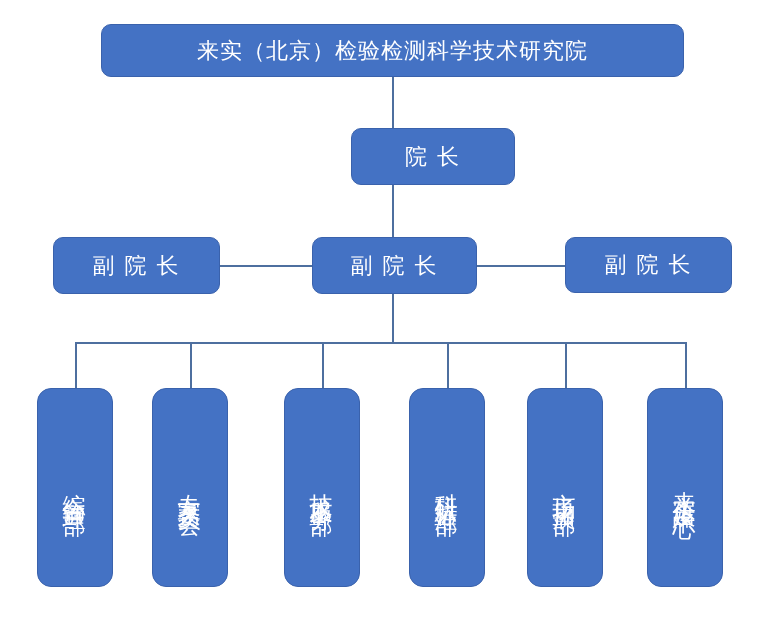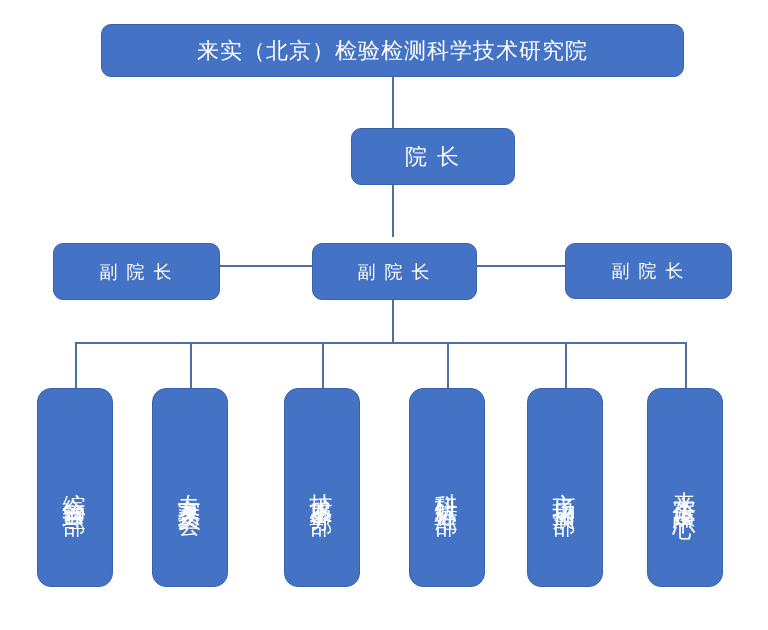--- a/index.html
+++ b/index.html
@@ -21,21 +21,21 @@
     border:1.5px solid var(--box-border);
     border-radius:10px;
     color:var(--text);
     display:flex;align-items:center;justify-content:center;
     box-sizing:border-box;
     text-align:center;
     white-space:pre;
   }
   .root{left:101px;top:24px;width:583px;height:53px;font-size:22px;letter-spacing:1px;}
   .dean{left:312px;top:128px;width:164px;height:57px;font-size:22px;letter-spacing:2px;margin-left:39px;}
-  .vp{top:237px;height:57px;font-size:18px;letter-spacing:2px;margin-top:6px;}
+  .vp{top:237px;height:57px;font-size:22px;letter-spacing:2px;}
   .vp1{left:53px;width:167px;}
   .vp2{left:312px;width:165px;}
   .vp3{left:565px;width:167px;height:56px;}
   .dept{
     top:388px;width:76px;height:199px;
     border-radius:14px;
     font-size:23px;
     writing-mode:vertical-rl;
     text-orientation:upright;
     letter-spacing:5px;

